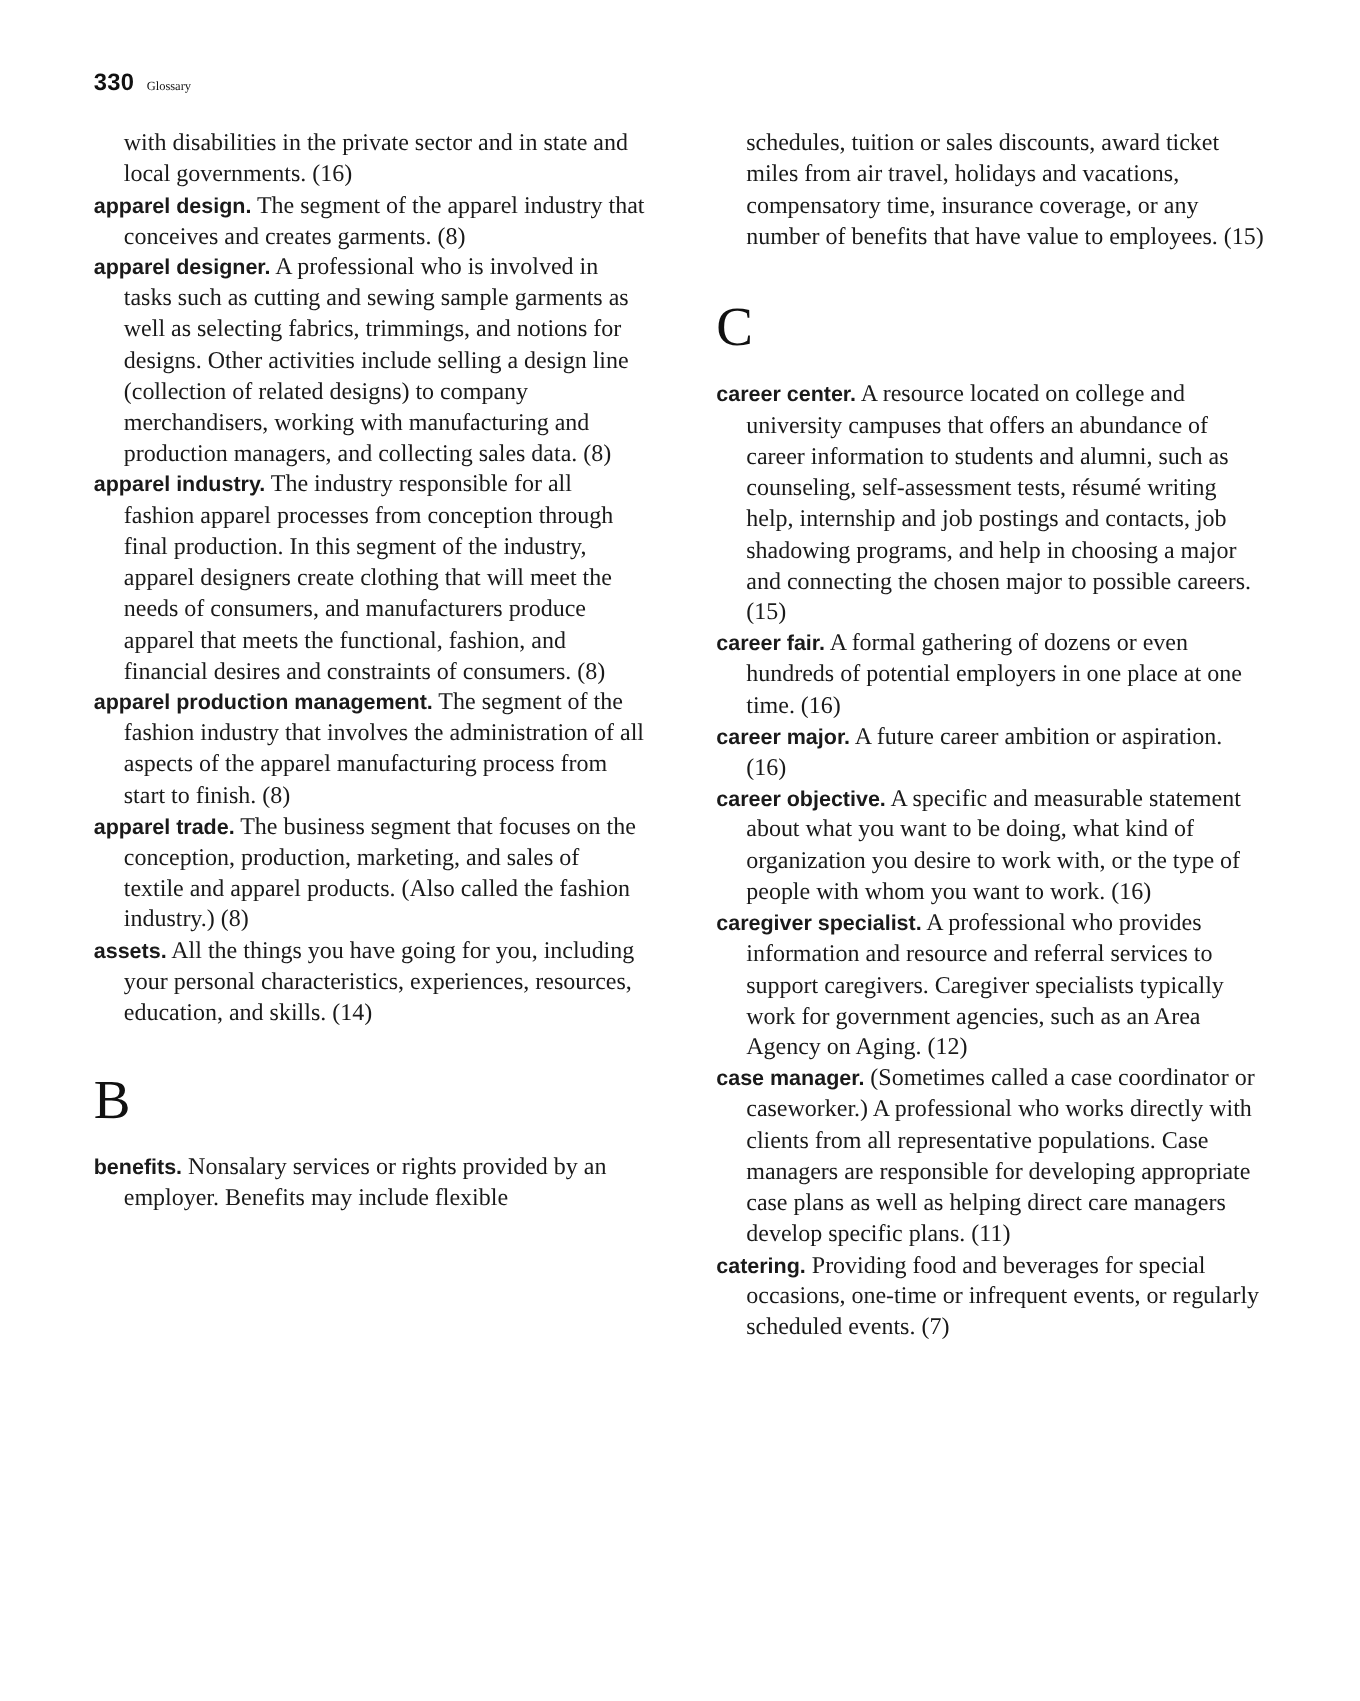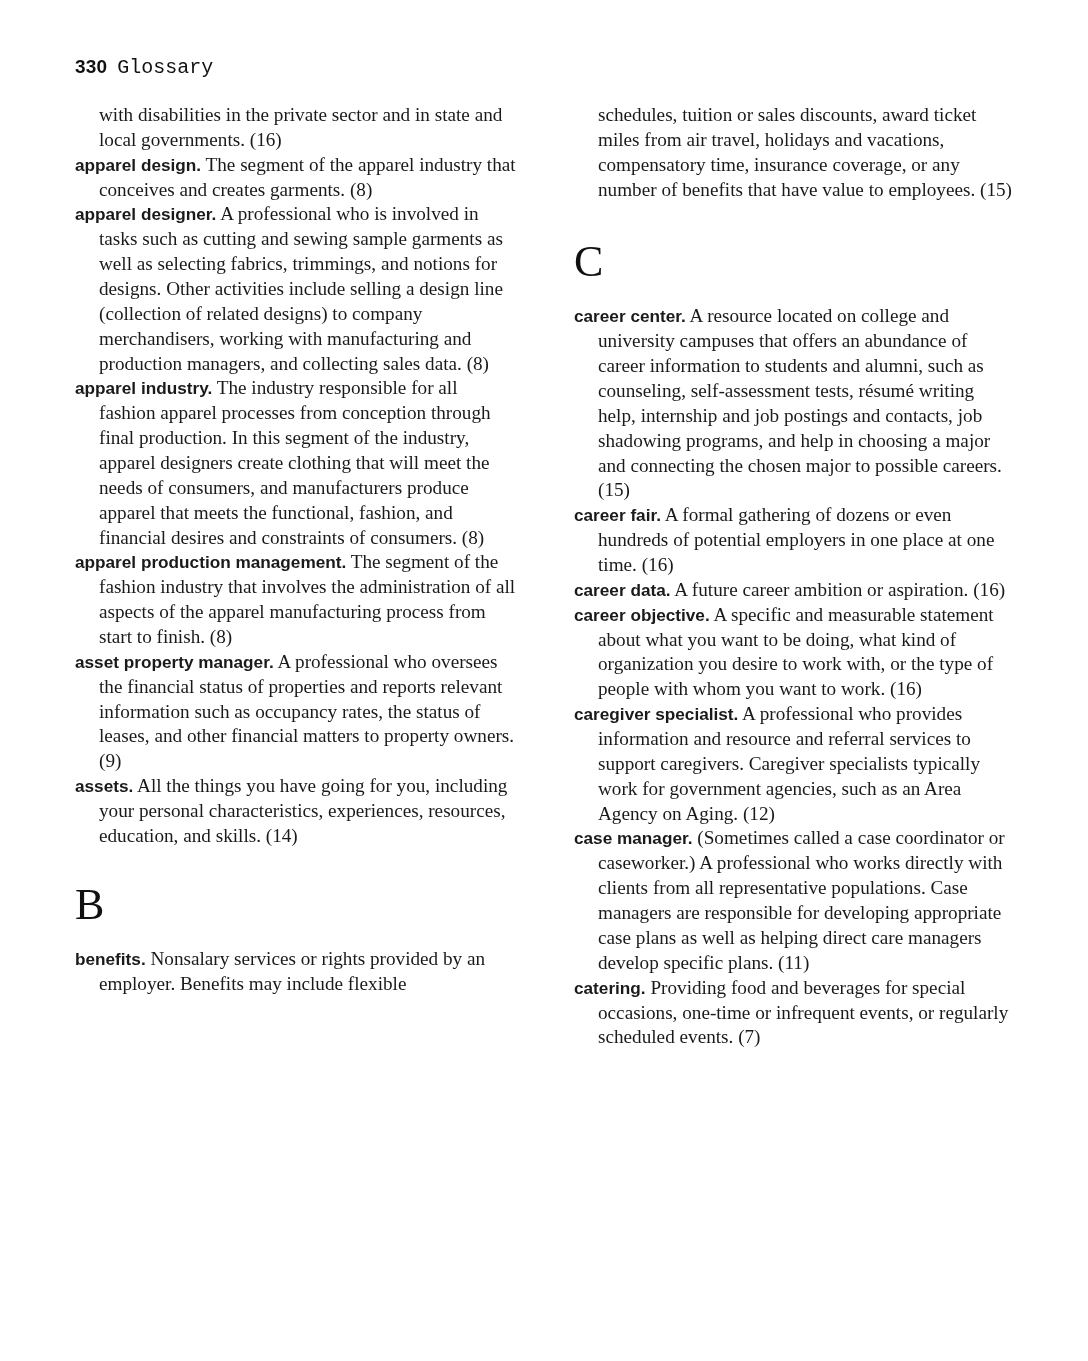--- a/index.html
+++ b/index.html
@@ -26,33 +26,32 @@
     gap: 10px;
   }
   .header .folio {
     font-family: "Liberation Sans", sans-serif;
     font-weight: bold;
     font-size: 19px;
     letter-spacing: 0.2px;
     color: #111;
   }
   .header .running-head {
-    font-family: Liberation Mono, monospace;
-    font-size: 20px;
+    font-family: Liberation Serif, serif;
+    font-size: 10px;
     color: #111;
   }
 
   .columns {
     position: absolute;
     top: 103px;
     left: 75px;
     width: 940px;
     display: flex;
     gap: 57px;
-    justify-content: space-between;
   }
   .col {
     width: 441px;
   }
 
   .entry {
     font-size: 19.2px;
     line-height: 1.295;
     text-indent: -24px;
     padding-left: 24px;
@@ -108,21 +107,21 @@
       <p class="entry">
         <span class="term">apparel designer.</span><span class="def"> A professional who is involved in tasks such as cutting and sewing sample garments as well as selecting fabrics, trimmings, and notions for designs. Other activities include selling a design line (collection of related designs) to company merchandisers, working with manufacturing and production managers, and collecting sales data. (8)</span>
       </p>
       <p class="entry">
         <span class="term">apparel industry.</span><span class="def"> The industry responsible for all fashion apparel processes from conception through final production. In this segment of the industry, apparel designers create clothing that will meet the needs of consumers, and manufacturers produce apparel that meets the functional, fashion, and financial desires and constraints of consumers. (8)</span>
       </p>
       <p class="entry">
         <span class="term">apparel production management.</span><span class="def"> The segment of the fashion industry that involves the administration of all aspects of the apparel manufacturing process from start to finish. (8)</span>
       </p>
       <p class="entry">
-        <span class="term">asset property manager.</span><span class="def"> A professional who oversees the financial status of properties and reports relevant information such as occupancy rates, the status of leases, and other financial matters to property owners. (9)</span>
+        <span class="term">apparel trade.</span><span class="def"> The business segment that focuses on the conception, production, marketing, and sales of textile and apparel products. (Also called the fashion industry.) (8)</span>
       </p>
       <p class="entry">
         <span class="term">assets.</span><span class="def"> All the things you have going for you, including your personal characteristics, experiences, resources, education, and skills. (14)</span>
       </p>
 
       <div class="letter">B</div>
 
       <p class="entry">
         <span class="term">benefits.</span><span class="def"> Nonsalary services or rights provided by an employer. Benefits may include flexible</span>
       </p>
@@ -135,21 +134,21 @@
 
       <div class="letter top-gap">C</div>
 
       <p class="entry">
         <span class="term">career center.</span><span class="def"> A resource located on college and university campuses that offers an abundance of career information to students and alumni, such as counseling, self-assessment tests, résumé writing help, internship and job postings and contacts, job shadowing programs, and help in choosing a major and connecting the chosen major to possible careers. (15)</span>
       </p>
       <p class="entry">
         <span class="term">career fair.</span><span class="def"> A formal gathering of dozens or even hundreds of potential employers in one place at one time. (16)</span>
       </p>
       <p class="entry">
-        <span class="term">career data.</span><span class="def"> A future career ambition or aspiration. (16)</span>
+        <span class="term">career major.</span><span class="def"> A future career ambition or aspiration. (16)</span>
       </p>
       <p class="entry">
         <span class="term">career objective.</span><span class="def"> A specific and measurable statement about what you want to be doing, what kind of organization you desire to work with, or the type of people with whom you want to work. (16)</span>
       </p>
       <p class="entry">
         <span class="term">caregiver specialist.</span><span class="def"> A professional who provides information and resource and referral services to support caregivers. Caregiver specialists typically work for government agencies, such as an Area Agency on Aging. (12)</span>
       </p>
       <p class="entry">
         <span class="term">case manager.</span><span class="def"> (Sometimes called a case coordinator or caseworker.) A professional who works directly with clients from all representative populations. Case managers are responsible for developing appropriate case plans as well as helping direct care managers develop specific plans. (11)</span>
       </p>

